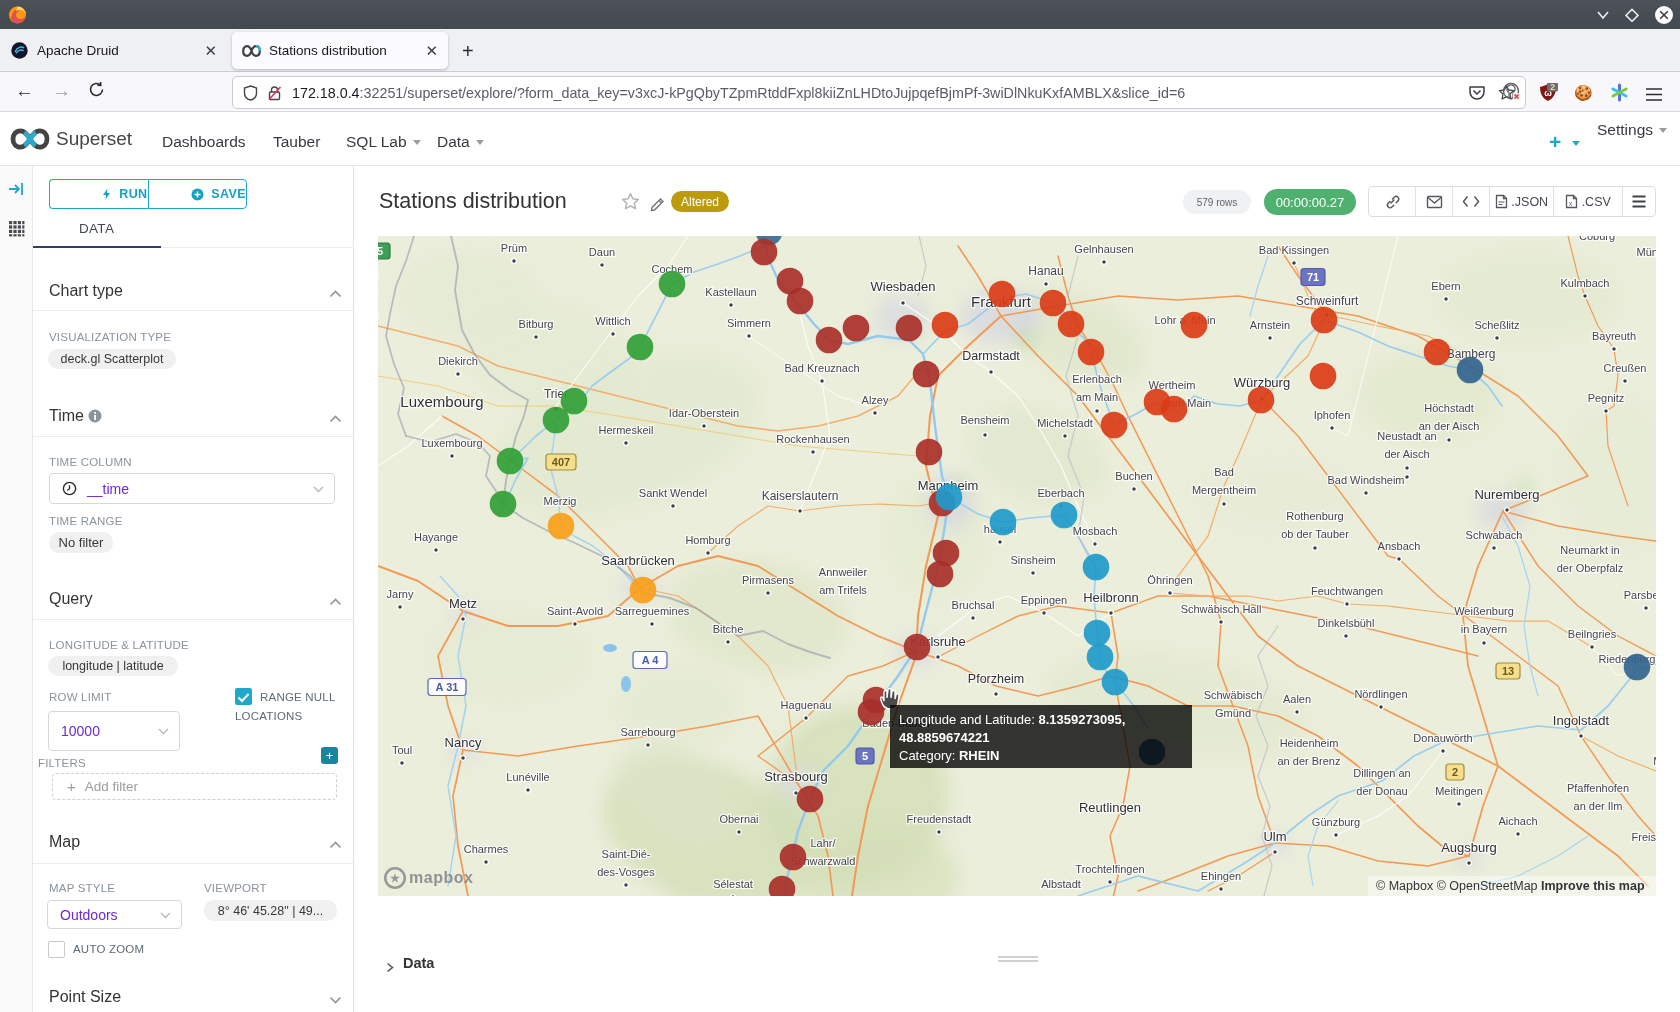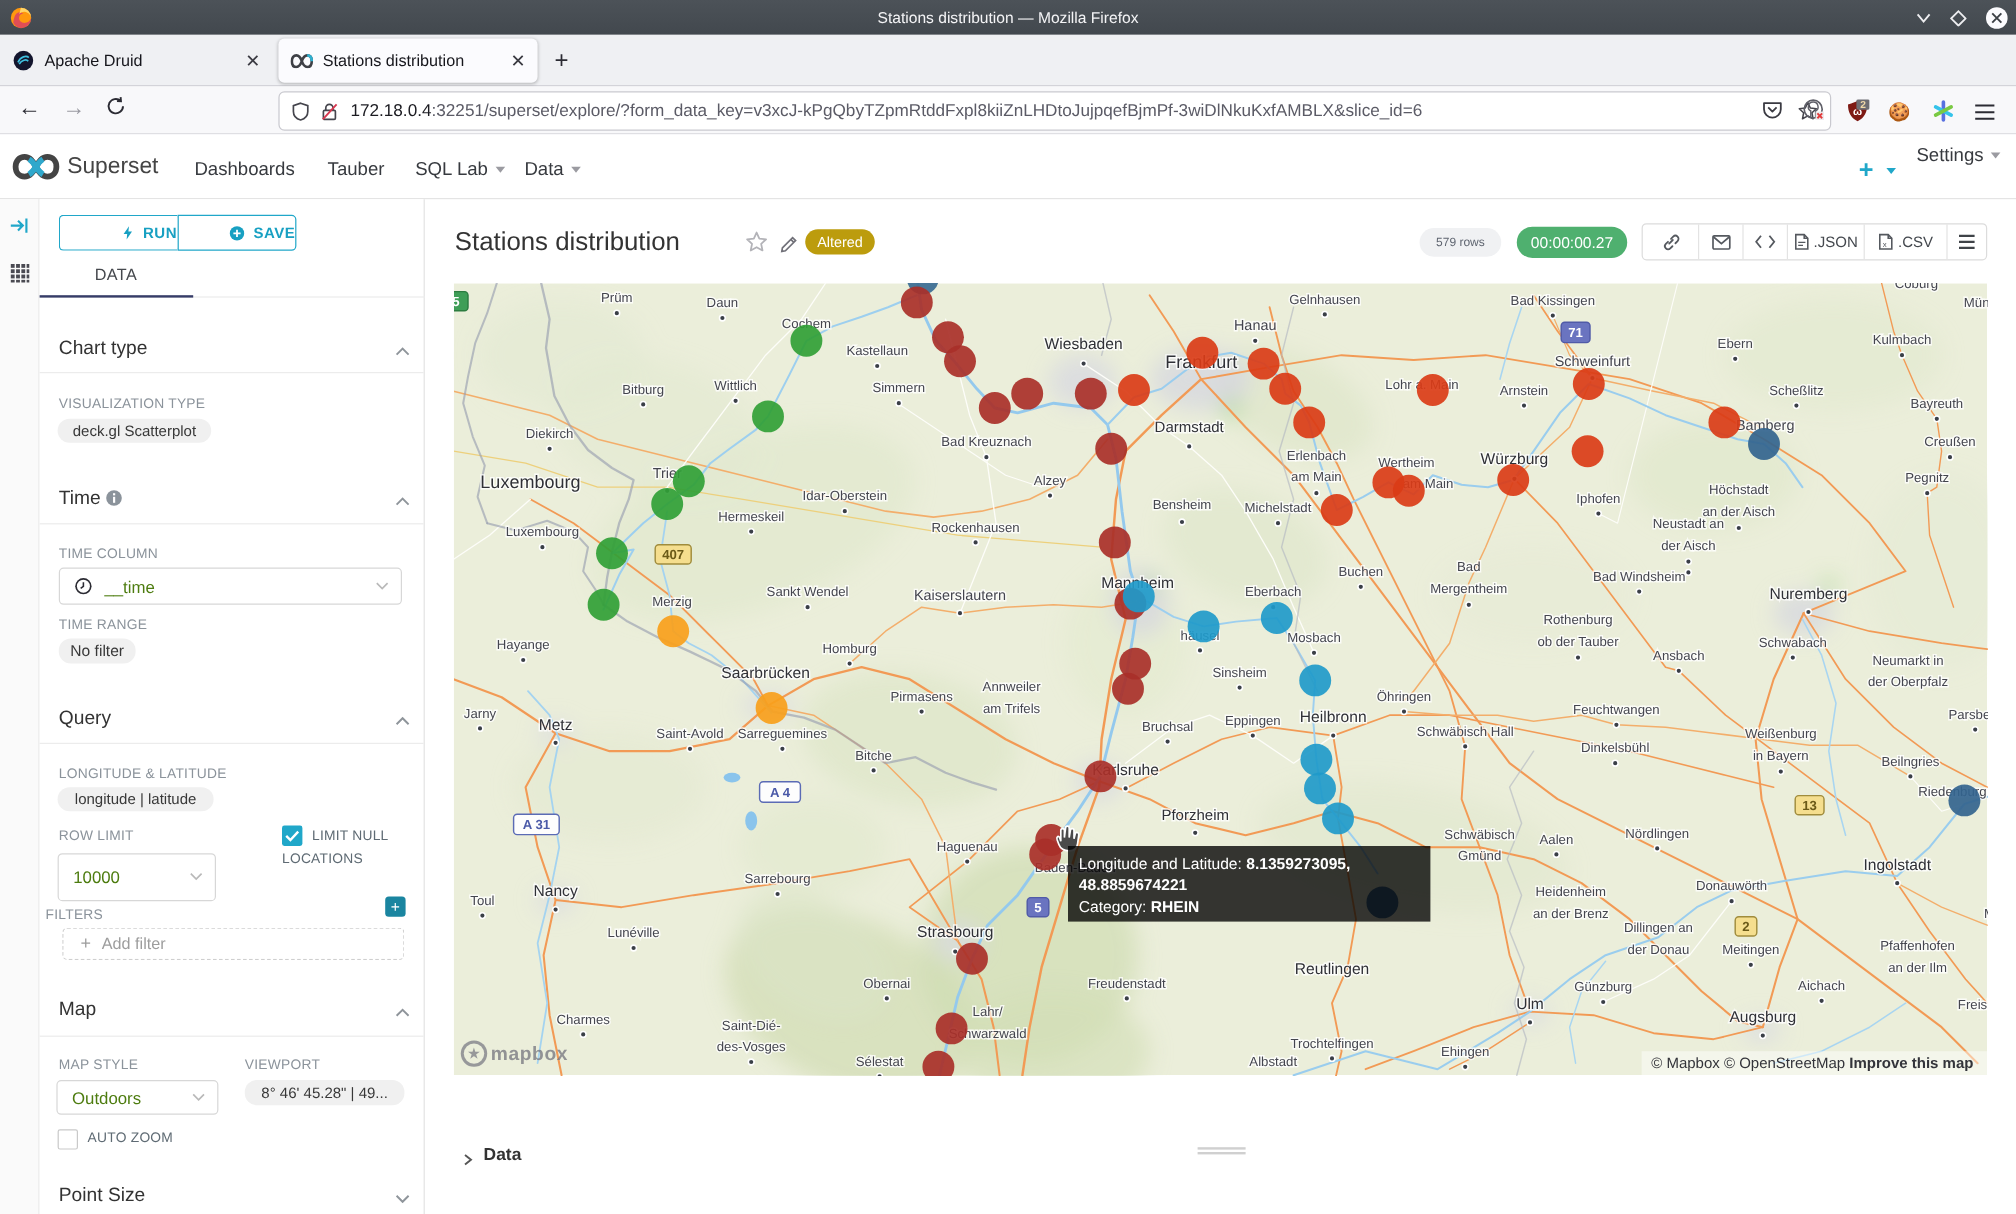--- a/index.html
+++ b/index.html
@@ -26,21 +26,21 @@
 .btn-run{border-radius:4px 0 0 4px;border-right:none}
 .btn-save{border-radius:0 4px 4px 0}
 .datatab{position:absolute;left:46px;top:55px;font-size:13.5px;color:#45484d;letter-spacing:.3px}
 .tabline{position:absolute;left:0;top:80px;width:128px;height:2px;background:#363c68}
 .tabborder{position:absolute;left:0;top:81px;width:321px;height:1px;background:#ececec}
 .sechead{position:absolute;left:16px;font-size:16px;color:#333}
 .chev{position:absolute;color:#898f96;font-size:11px}
 .hr{position:absolute;left:0;width:320px;height:1px;background:#ececec}
 .lbl{position:absolute;font-size:11.5px;color:#8b939b;letter-spacing:.2px}
 .pill{position:absolute;background:#f0f0f0;border-radius:10px;font-size:12.5px;color:#383838;display:flex;align-items:center;justify-content:center}
-.selbox{position:absolute;border:1px solid #d7d7d7;border-radius:4px;background:#fff;display:flex;align-items:center;font-size:14px;color:#4d7c0f}
+.selbox{position:absolute;border:1px solid #d7d7d7;border-radius:4px;background:#fff;display:flex;align-items:center;font-size:14px;color:#6d28d9}
 .selchev{margin-left:auto;color:#b5b5b5;font-size:11px;margin-right:10px}
 .cb{position:absolute;width:17px;height:17px;border-radius:2px}
 
 .charttitle{position:absolute;left:379px;top:189px;font-size:21.5px;color:#333}
 .rowpill{position:absolute;left:1183px;top:190px;width:68px;height:24px;background:#f0f1f3;border-radius:12px;font-size:10px;color:#5f6570;display:flex;align-items:center;justify-content:center}
 .timerpill{position:absolute;left:1264px;top:189px;width:92px;height:26px;background:#4fb06f;border-radius:13px;font-size:13px;color:#fff;display:flex;align-items:center;justify-content:center}
 .btngroup{position:absolute;left:1368px;top:186px;width:288px;height:31px;border:1px solid #dcdcdc;border-radius:4px;background:#fff;display:flex;align-items:center}
 .bg-cell{height:100%;display:flex;align-items:center;justify-content:center;border-right:1px solid #e3e3e3;color:#55595f}
 .altered{position:absolute;left:671px;top:191px;width:58px;height:21px;background:#bc9c0d;border-radius:11px;color:#fff;font-size:12px;display:flex;align-items:center;justify-content:center}
 .mapwrap{position:absolute;left:378px;top:236px;width:1278px;height:660px;overflow:hidden}
@@ -48,21 +48,20 @@
 .handle2{position:absolute;left:998px;top:960px;width:40px;height:1.5px;background:#d0d0d0}
 .databtn{position:absolute;left:385px;top:955px;font-size:14.5px;color:#333;font-weight:bold}
 svg.ic{vertical-align:middle}
 </style></head><body>
 <div class="titlebar">
 <div class="abs" style="left:8px;top:5px"><svg class="ic" width="19" height="19" viewBox="0 0 19 19" style="">
         <circle cx="9.5" cy="10" r="8.5" fill="#ff980e"></circle>
         <path d="M3 14 A8.5 8.5 0 0 0 9.5 18.5 A8.5 8.5 0 0 0 18 10 C17 13 14 14.5 11.5 14 C8.5 13.4 7.5 11 8 9 C8.5 7.2 10 6.2 11.5 6.5 C10 4.5 7 4.8 5.5 6.5 C4 8.2 3.5 11 3 14 Z" fill="#d6356f" opacity="0.75"></path>
         <path d="M9.5 1.5 A8.5 8.5 0 0 1 18 10 C17.5 7 15.5 5.5 13.5 5 C11 4.4 9 5.5 8 7 C8.8 4.5 9 2.8 9.5 1.5 Z" fill="#ffd567"></path>
       </svg></div>
-<div class="titletext">Stations distribution — Mozilla Firefox</div>
 <div class="winbtns">
       <svg class="ic" width="14" height="14" viewBox="0 0 14 14" style="">
         <path d="M2 4 L7 10 L12 4" stroke="#ededf0" stroke-width="1.6" fill="none"></path>
       </svg>
       <svg class="ic" width="14" height="14" viewBox="0 0 14 14" style="">
         <rect x="3" y="3" width="8.5" height="8.5" fill="none" stroke="#ededf0" stroke-width="1.5" transform="rotate(45 7 7)"></rect>
       </svg>
       <svg class="ic" width="20" height="20" viewBox="0 0 20 20" style="">
         <circle cx="10" cy="10" r="9" fill="#fbfbfe"></circle>
         <path d="M6.2 6.2 L13.8 13.8 M13.8 6.2 L6.2 13.8" stroke="#3c4046" stroke-width="1.6"></path>
@@ -211,21 +210,21 @@
 <div class="hr" style="top:453px"></div>
 <div class="lbl" style="left:16px;top:473px">LONGITUDE &amp; LATITUDE</div>
 <div class="pill" style="left:15px;top:490px;width:130px;height:20px">longitude | latitude</div>
 <div class="lbl" style="left:16px;top:525px">ROW LIMIT</div>
 <div class="selbox" style="left:15px;top:545px;width:132px;height:40px;padding-left:12px">10000<span class="selchev"><svg width="11" height="7">
           <path d="M1 1 L5.5 5.5 L10 1" stroke="#b9b9b9" stroke-width="1.4" fill="none"></path>
         </svg></span></div>
 <div class="cb" style="left:202px;top:522px;background:#20a7c9"><svg class="ic" width="17" height="17" viewBox="0 0 17 17" style="">
         <path d="M3.5 8.5 L7 12 L13.5 5" stroke="#fff" stroke-width="2" fill="none"></path>
       </svg></div>
-<div class="lbl" style="left:227px;top:525px;color:#5f6b74">LIMIT NULL</div>
+<div class="lbl" style="left:227px;top:525px;color:#5f6b74">RANGE NULL</div>
 <div class="lbl" style="left:202px;top:544px;color:#5f6b74">LOCATIONS</div>
 <div class="lbl" style="left:5px;top:591px">FILTERS</div>
 <div class="abs" style="left:288px;top:581px;width:17px;height:17px;background:#1a85a0;border-radius:3px;color:#fff;font-size:13px;display:flex;align-items:center;justify-content:center">+</div>
 <div class="abs" style="left:19px;top:607px;width:285px;height:27px;border:1px dashed #cfcfcf;border-radius:4px;color:#9d9d9d;font-size:13.5px;display:flex;align-items:center">
       <span style="margin-left:14px;font-size:15px">+</span>
       <span style="margin-left:9px">Add filter</span>
     </div>
 <div class="sechead" style="top:667px">Map</div>
     <div class="chev" style="left:296px;top:673px"><svg width="13" height="8">
         <path d="M1.5 6.5 L6.5 1.5 L11.5 6.5" stroke="#8f959b" stroke-width="1.6" fill="none"></path>

